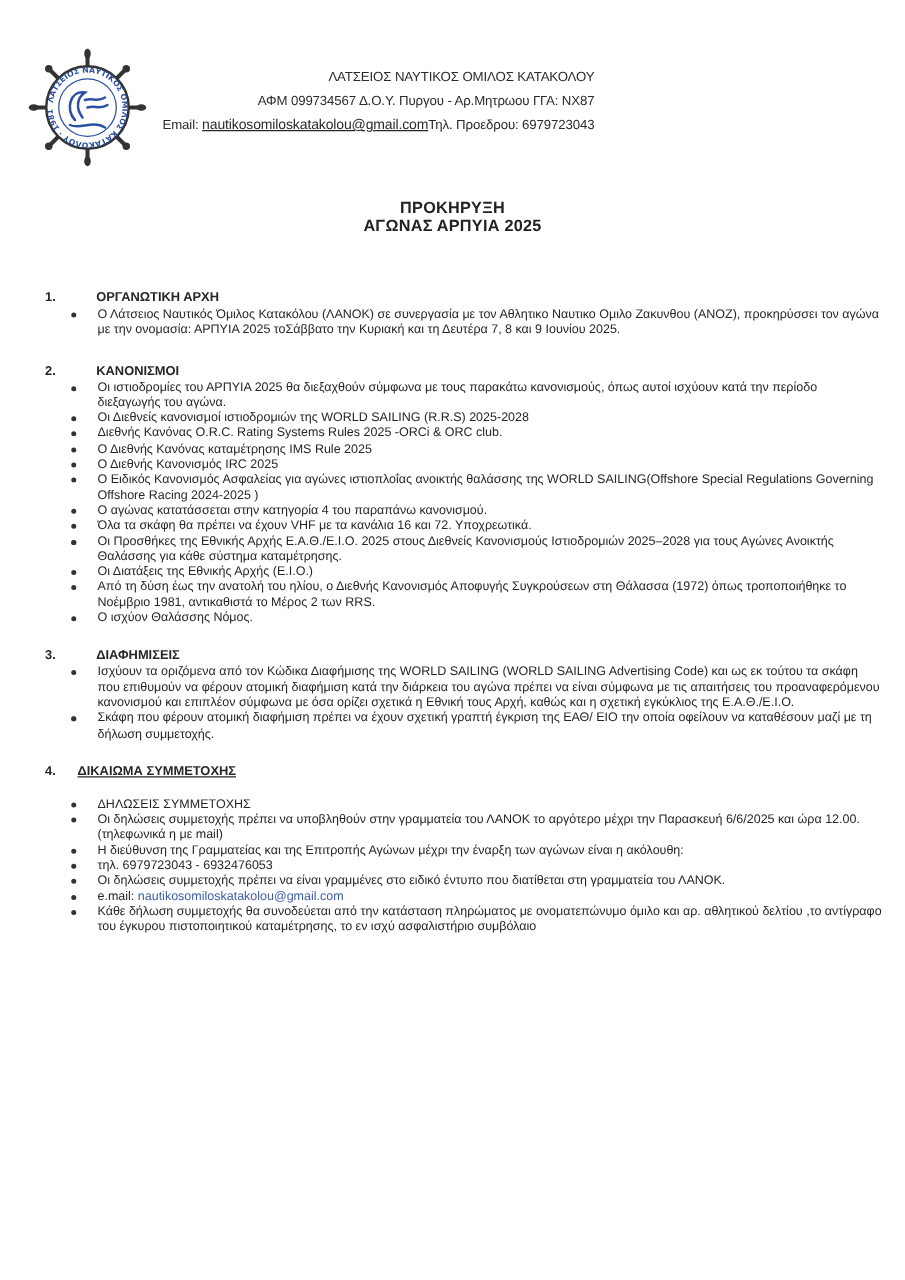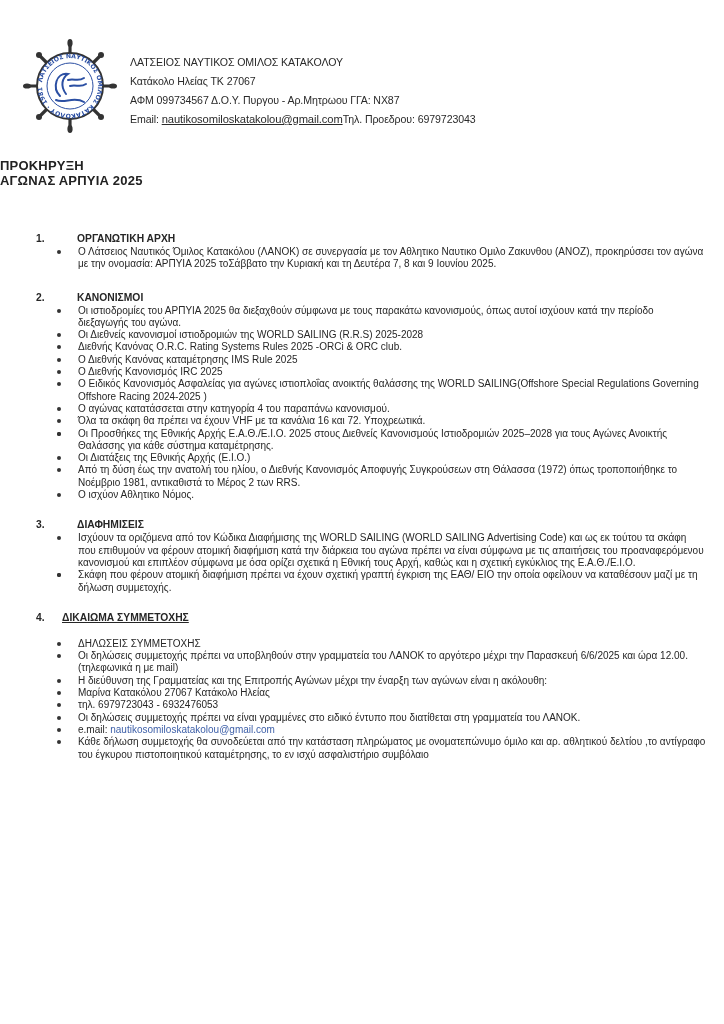--- a/index.html
+++ b/index.html
@@ -3,25 +3,25 @@
 <meta charset="utf-8">
 <style>
   html, body { margin: 0; padding: 0; background: #ffffff; }
   body { width: 724px; height: 1024px; position: relative; overflow: hidden; color: #1a1a1a; }
   .page { position: absolute; left: 0; top: 0; width: 724px; height: 1024px; }
 
   
   .letterhead { position: absolute; left: 22px; top: 38px; width: 680px; height: 100px; }
   .logo { position: absolute; left: 0; top: 0; width: 96px; height: 96px; }
   .club-info { position: absolute; left: 108px; top: 15px; font-family: "Liberation Sans", sans-serif; font-size: 10.6px; line-height: 19px; color: #2a2a2a; letter-spacing: -0.1px; }
-  .club-info div { white-space: nowrap; }
+  .club-info div { white-space: nowrap; text-align: right; }
   .club-info .email-link { text-decoration: underline; color: #2a2a2a; font-size: 11.2px; }
 
   
-  .title-block { position: absolute; left: 0; top: 158px; width: 724px; font-family: "Liberation Sans", sans-serif; font-weight: bold; color: #222; }
+  .title-block { position: absolute; left: 0; top: 158px; width: 724px; text-align: center; font-family: "Liberation Sans", sans-serif; font-weight: bold; color: #222; }
   .title-block .t1 { font-size: 13px; letter-spacing: 0.2px; }
   .title-block .t2 { font-size: 13px; letter-spacing: 0.2px; }
 
   
   .content { position: absolute; left: 0; top: 233px; width: 724px; font-family: "Liberation Sans", sans-serif; font-size: 10px; line-height: 12.3px; color: #262626; }
   .section { position: relative; }
   .sec-head { position: relative; height: 13px; font-weight: bold; font-size: 10.3px; }
   .sec-num { position: absolute; left: 36px; top: 0; }
   .sec-title { position: absolute; left: 77px; top: 0; }
   .sec-head.s4 .sec-num { left: 36px; }
@@ -68,21 +68,20 @@
         <g fill="none" stroke="#2b4fa3" stroke-width="2" stroke-linecap="round">
           <path d="M38 58 C 30 50, 34 34, 46 36 C 40 40, 38 48, 44 56"></path>
           <path d="M46 42 C 52 40, 56 44, 62 40"></path>
           <path d="M48 48 C 54 46, 58 50, 64 46"></path>
           <path d="M34 62 C 42 66, 52 58, 62 64"></path>
         </g>
       </svg>
     </div>
     <div class="club-info">
       <div>ΛΑΤΣΕΙΟΣ ΝΑΥΤΙΚΟΣ ΟΜΙΛΟΣ ΚΑΤΑΚΟΛΟΥ</div>
-      <div>Κατάκολο Ηλείας ΤΚ 27067</div>
       <div>ΑΦΜ 099734567 Δ.Ο.Υ. Πυργου - Αρ.Μητρωου ΓΓΑ: ΝΧ87</div>
       <div><span>Email: </span><span class="email-link">nautikosomiloskatakolou@gmail.com</span><span>Τηλ. Προεδρου: </span><span>6979723043</span></div>
     </div>
   </div>
 
   <div class="title-block">
     <div class="t1">ΠΡΟΚΗΡΥΞΗ</div>
     <div class="t2">ΑΓΩΝΑΣ ΑΡΠΥΙΑ 2025</div>
   </div>
 
@@ -111,21 +110,21 @@
         <li><span class="dot"></span><span>Διεθνής Κανόνας O.R.C. Rating Systems Rules 2025 -ORCi &amp; ORC club.</span></li>
         <li><span class="dot"></span><span>Ο Διεθνής Κανόνας καταμέτρησης IMS Rule 2025</span></li>
         <li><span class="dot"></span><span>Ο Διεθνής Κανονισμός IRC 2025</span></li>
         <li><span class="dot"></span><span>Ο Ειδικός Κανονισμός Ασφαλείας για αγώνες ιστιοπλοΐας ανοικτής θαλάσσης της WORLD SAILING(Offshore Special Regulations Governing Offshore Racing 2024-2025 )</span></li>
         <li><span class="dot"></span><span>Ο αγώνας κατατάσσεται στην κατηγορία 4 του παραπάνω κανονισμού.</span></li>
         <li><span class="dot"></span><span>Όλα τα σκάφη θα πρέπει να έχουν VHF με τα κανάλια 16 και 72. Υποχρεωτικά.</span></li>
         <li><span class="dot"></span></li>
         <li><span class="dot"></span><span>Οι Προσθήκες της Εθνικής Αρχής Ε.Α.Θ./Ε.Ι.Ο. 2025 στους Διεθνείς Κανονισμούς Ιστιοδρομιών 2025–2028 για τους Αγώνες Ανοικτής Θαλάσσης για κάθε σύστημα καταμέτρησης.</span></li>
         <li><span class="dot"></span><span>Οι Διατάξεις της Εθνικής Αρχής (Ε.Ι.Ο.)</span></li>
         <li><span class="dot"></span><span>Από τη δύση έως την ανατολή του ηλίου, ο Διεθνής Κανονισμός Αποφυγής Συγκρούσεων στη Θάλασσα (1972) όπως τροποποιήθηκε το Νοέμβριο 1981, αντικαθιστά το Μέρος 2 των RRS.</span></li>
-        <li><span class="dot"></span><span>Ο ισχύον Αθλητικο Νόμος.</span></li>
+        <li><span class="dot"></span><span>Ο ισχύον Θαλάσσης Νόμος.</span></li>
       </ul>
     </div>
 
     <div class="gap" style="height:18px"></div>
 
     <div class="section">
       <div class="sec-head">
         <span class="sec-num">3.</span>
         <span class="sec-title">ΔΙΑΦΗΜΙΣΕΙΣ</span>
       </div>
@@ -141,21 +140,20 @@
     <div class="section">
       <div class="sec-head s4">
         <span class="sec-num">4.</span>
         <span class="sec-title">ΔΙΚΑΙΩΜΑ ΣΥΜΜΕΤΟΧΗΣ</span>
       </div>
       <div class="gap-sm" style="height:13px"></div>
       <ul class="bullets">
         <li><span class="dot"></span><span>ΔΗΛΩΣΕΙΣ ΣΥΜΜΕΤΟΧΗΣ</span></li>
         <li><span class="dot"></span><span>Οι δηλώσεις συμμετοχής πρέπει να υποβληθούν στην γραμματεία του ΛΑΝΟΚ το αργότερο  μέχρι την Παρασκευή 6/6/2025  και ώρα 12.00. (τηλεφωνικά η με mail)</span></li>
         <li><span class="dot"></span><span>Η διεύθυνση της Γραμματείας και της Επιτροπής Αγώνων μέχρι την έναρξη των αγώνων είναι η ακόλουθη:</span></li>
-        <li><span class="dot"></span><span>Μαρίνα Κατακόλου 27067 Κατάκολο Ηλείας</span></li>
         <li><span class="dot"></span><span>τηλ. 6979723043 - 6932476053</span></li>
         <li><span class="dot"></span><span>Οι δηλώσεις συμμετοχής πρέπει να είναι γραμμένες στο ειδικό έντυπο που διατίθεται στη γραμματεία του ΛΑΝΟΚ.</span></li>
         <li><span class="dot"></span><span>e.mail: </span><span class="link-blue">nautikosomiloskatakolou@gmail.com</span></li>
         <li><span class="dot"></span><span>Κάθε δήλωση συμμετοχής θα συνοδεύεται από την κατάσταση πληρώματος με ονοματεπώνυμο όμιλο και αρ. αθλητικού δελτίου ,το αντίγραφο του έγκυρου πιστοποιητικού καταμέτρησης, το εν ισχύ ασφαλιστήριο συμβόλαιο</span></li>
       </ul>
     </div>
 
   </div>
 </div>
 

